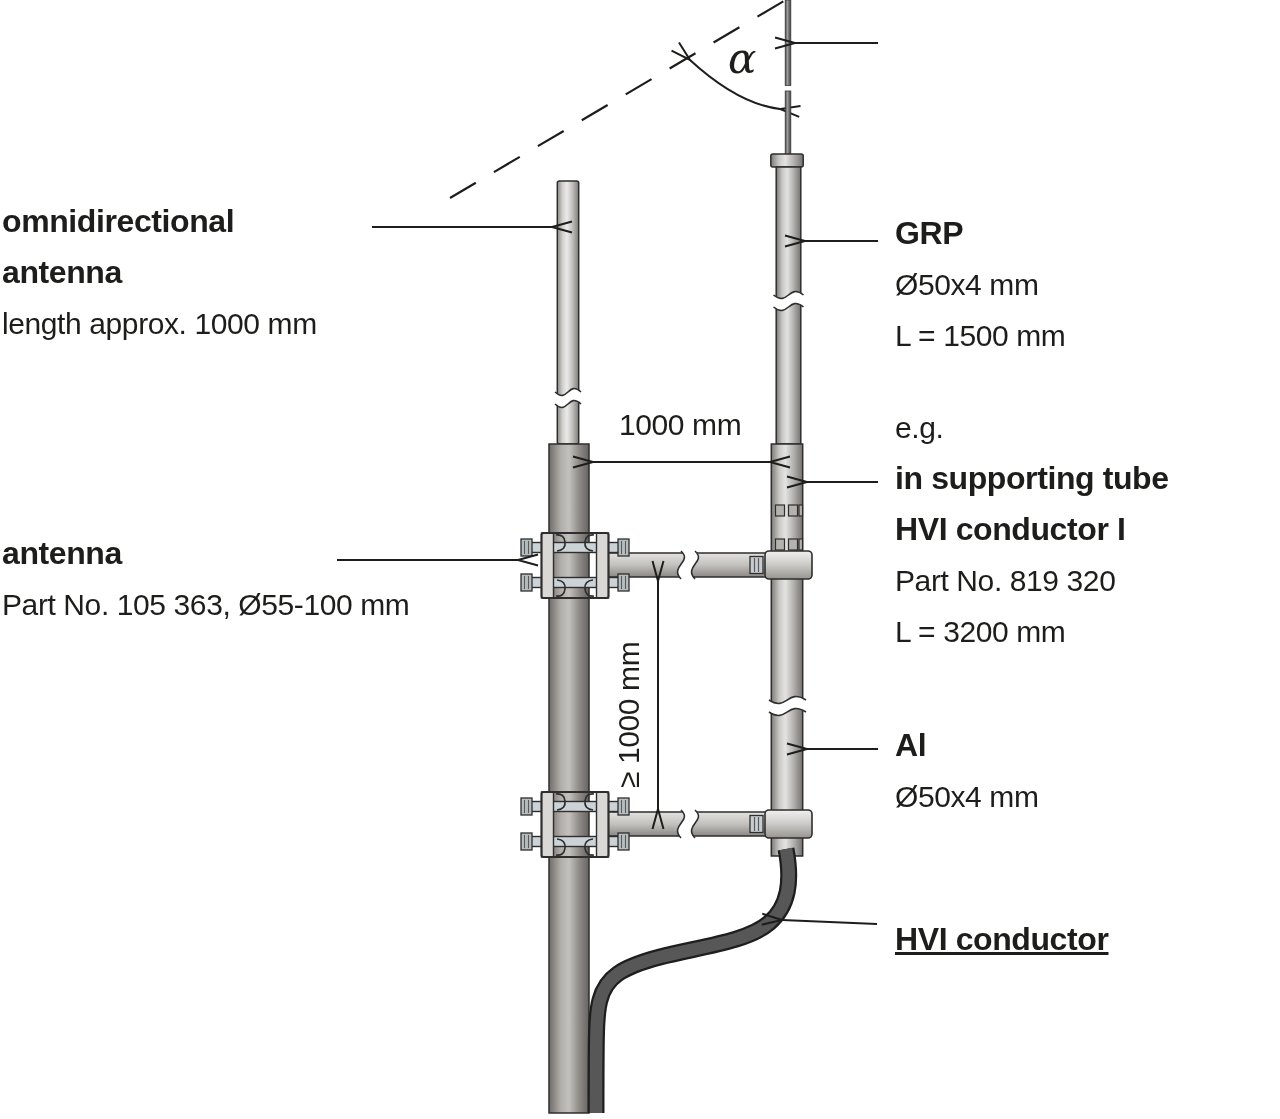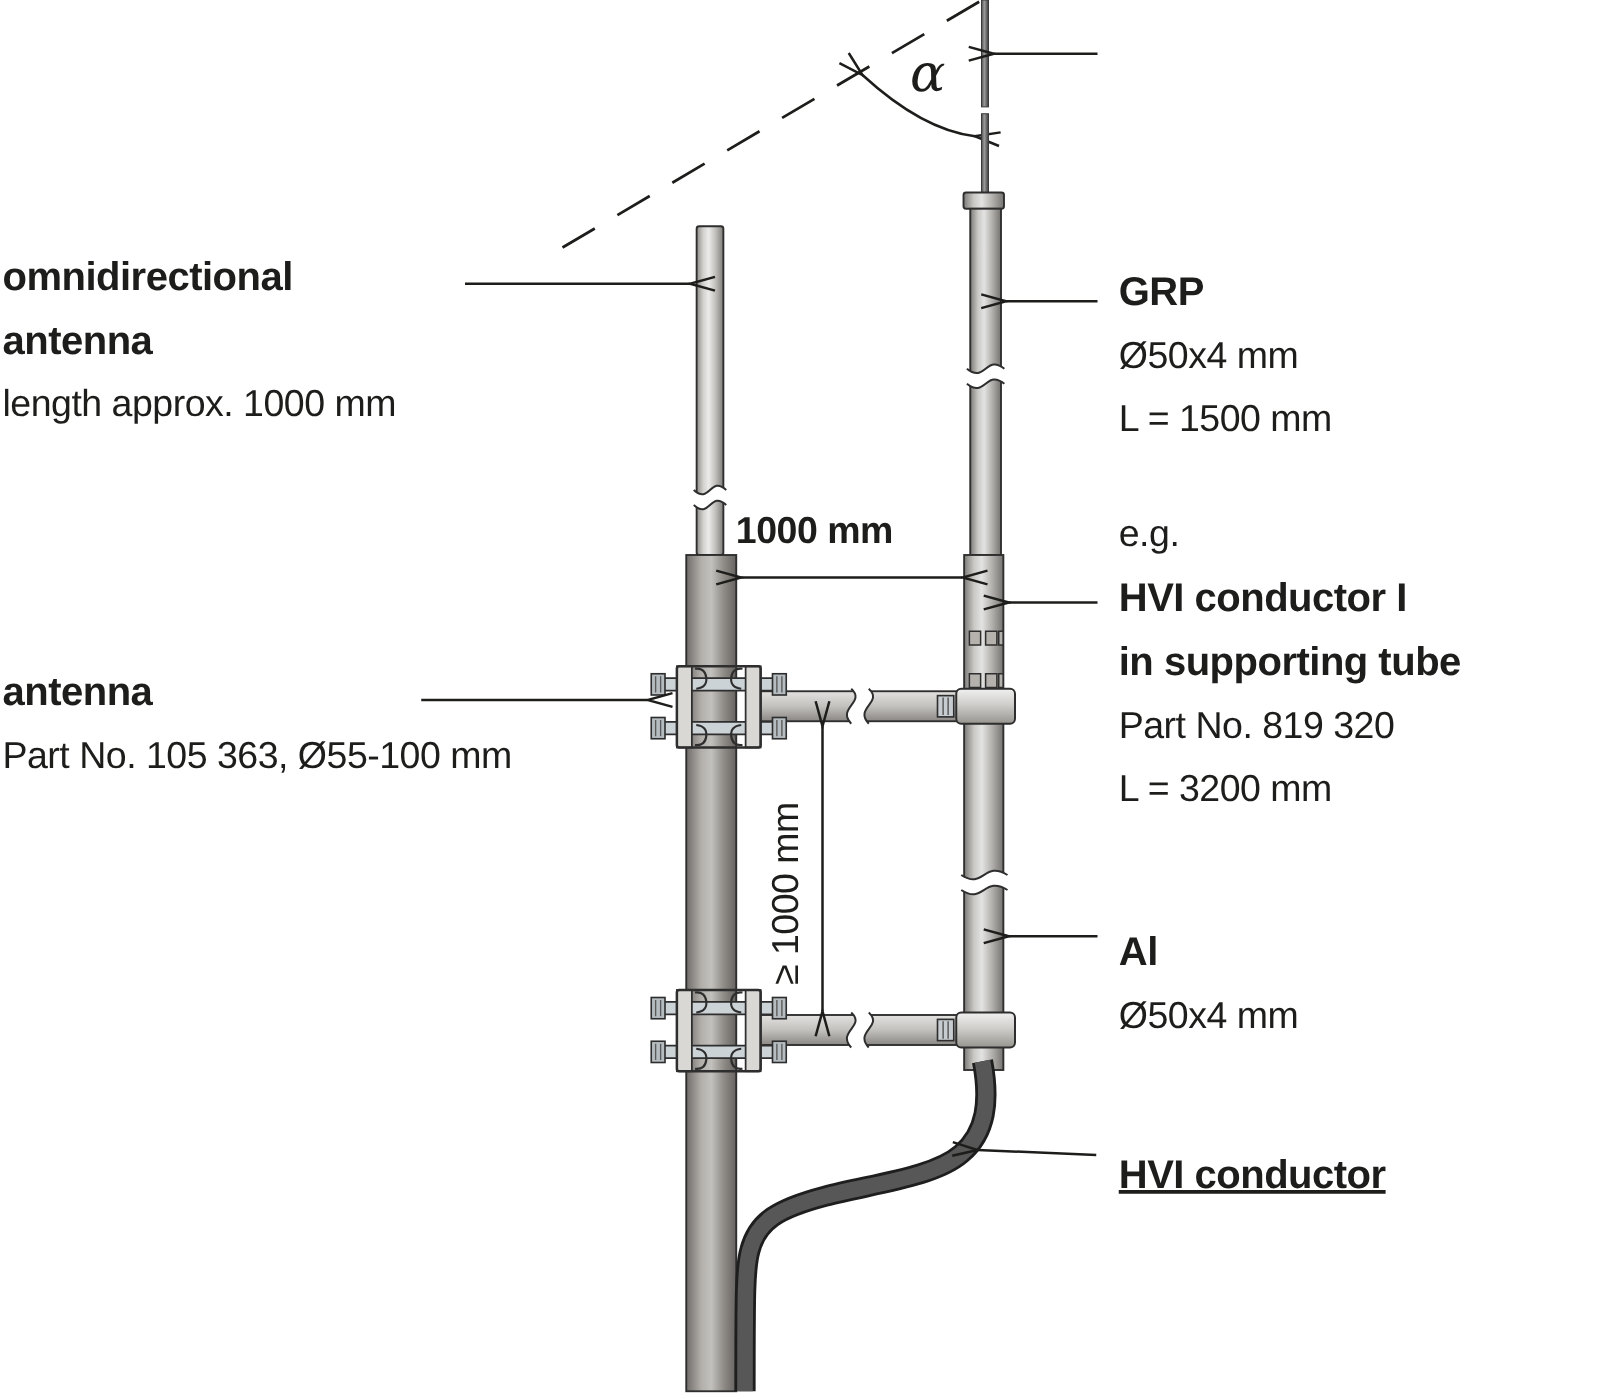--- a/index.html
+++ b/index.html
@@ -6,21 +6,21 @@
   .stage{
     position:relative;width:1280px;height:1119px;background:#ffffff;overflow:hidden;
     font-family:"Liberation Sans", sans-serif;color:#1d1d1b;
   }
   .stage svg{position:absolute;left:0;top:0;}
   .lblblock{position:absolute;white-space:nowrap;}
   .line{display:block;letter-spacing:-0.4px;}
   .b{font-weight:700;font-size:32px;line-height:51px;}
   .r{font-weight:400;font-size:30px;line-height:51px;}
   .dim{position:absolute;font-size:30px;font-weight:400;letter-spacing:-0.4px;white-space:nowrap;}
-  #dim-h{left:564px;top:408px;width:175px;text-align:center;font-weight:bold;}
+  #dim-h{left:619px;top:408px;width:175px;}
   #dim-v{left:612px;top:788px;transform-origin:0 0;transform:rotate(-90deg);}
   #angle-alpha{position:absolute;left:728px;top:38px;font-family:"DejaVu Serif",serif;
     font-style:italic;font-size:42px;line-height:42px;}
 </style>
 </head>
 <body>
 
 <div class="stage">
 
   <svg width="1280" height="1119" viewBox="0 0 1280 1119">
@@ -223,27 +223,27 @@
 
 
   <div class="lblblock" style="left:895px;top:208px;">
     <span class="line b">GRP</span>
     <span class="line r">Ø50x4 mm</span>
     <span class="line r">L = 1500 mm</span>
   </div>
 
   <div class="lblblock" style="left:895px;top:402px;">
     <span class="line r">e.g.</span>
+    <span class="line b">in supporting tube</span>
     <span class="line b">HVI conductor I</span>
-    <span class="line b">in supporting tube</span>
     <span class="line r">Part No. 819 320</span>
     <span class="line r">L = 3200 mm</span>
   </div>
 
-  <div class="lblblock" style="left:895px;top:720px;margin-top:16px;">
+  <div class="lblblock" style="left:895px;top:720px;">
     <span class="line b">Al</span>
     <span class="line r">Ø50x4 mm</span>
   </div>
 
   <div class="lblblock" style="left:895px;top:914px;text-decoration:underline;">
     <span class="line b">HVI conductor</span>
   </div>
 
   <div class="dim" id="dim-h">1000 mm</div>
   <div class="dim" id="dim-v">≥ 1000 mm</div>

